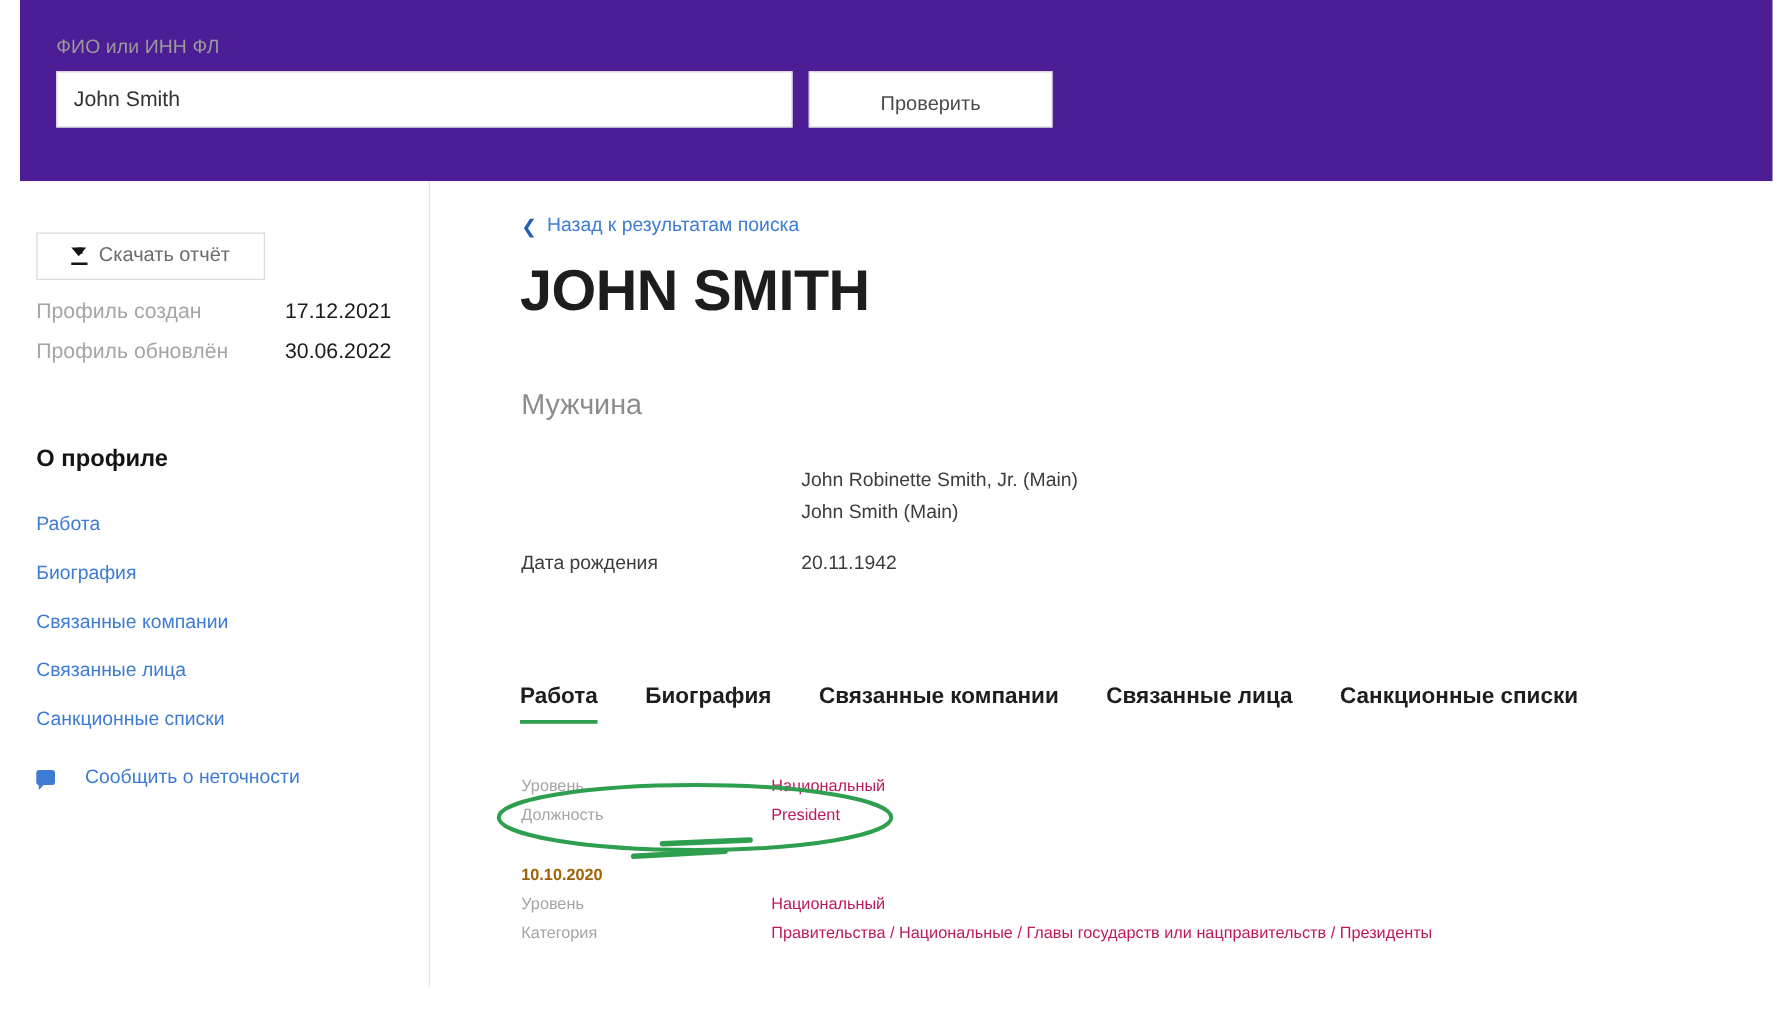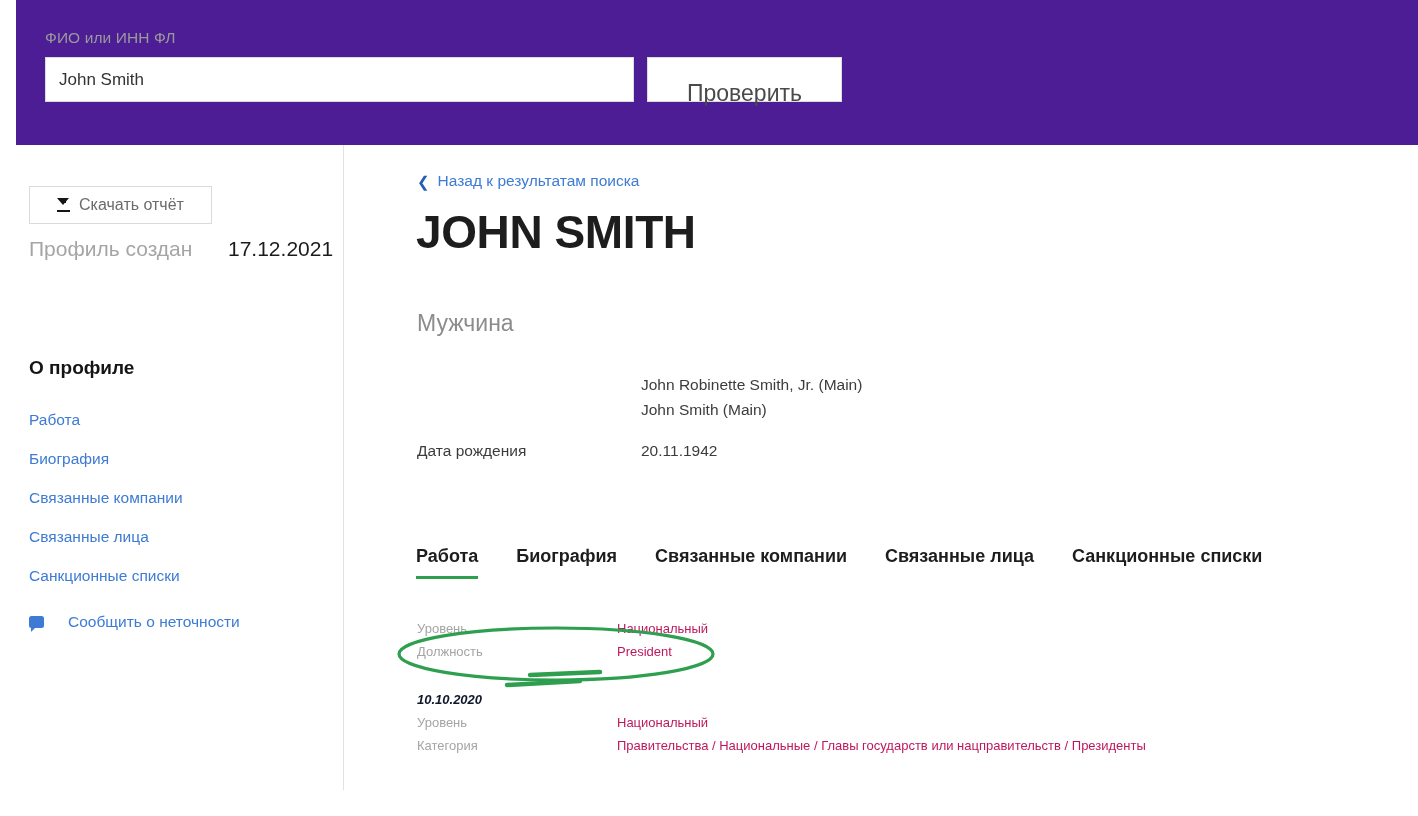--- a/index.html
+++ b/index.html
@@ -46,26 +46,26 @@
     outline: none;
   }
   .search-input::placeholder { color: #b4b4b4; }
   .check-button {
     position: absolute;
     left: 631px; top: 57px;
     width: 195px; height: 45px;
     background: #ffffff;
     border: 1px solid #dcdcdc;
     font-family: inherit;
-    font-size: 23px;
+    font-size: 16px;
     color: #4a4a4a;
     cursor: pointer;
     line-height: 43px;
     text-align: center;
-    padding: 14px;
+    padding: 4px;
   }
 
   
   .content-wrap {
     position: absolute;
     left: 0; top: 145px;
     width: 1418px;
     height: 671px;
     background: #ffffff;
   }
@@ -126,21 +126,21 @@
     position: absolute;
     left: 4.5px; top: 0;
     width: 4px; height: 5px;
     background: #151515;
   }
 
   .meta-row {
     position: absolute;
     left: 29px;
     width: 290px;
-    font-size: 21px;
+    font-size: 17px;
     line-height: 18px;
   }
   .meta-row .k { color: #a5a5a5; }
   .meta-row .v {
     position: absolute;
     left: 199px; top: 0;
     color: #1b1b1b;
   }
   .meta-created  { top: 95px; }
   .meta-updated  { top: 127px; }
@@ -297,23 +297,22 @@
     width: 960px;
     font-size: 13px;
     line-height: 23px;
   }
   .job-row { position: relative; height: 23px; }
   .job-row .jk { position: absolute; left: 0; top: 0; color: #a5a5a5; }
   .job-row .jv { position: absolute; left: 200px; top: 0; color: #be185d; white-space: nowrap; }
   .job-date {
     margin-top: 25px;
     font-weight: bold;
-    color: #0f172a;
+    color: #a16207;
     height: 23px;
-    font-style: italic;
   }
 
   
   .annotation {
     position: absolute;
     left: 395px; top: 625px;
     width: 340px;
     height: 70px;
     pointer-events: none;
   }
@@ -335,20 +334,24 @@
     <button class="download-button">
       <span class="download-icon">
           <span class="stem"></span>
         </span>
       <span>Скачать отчёт</span>
     </button>
 
     <div class="meta-row meta-created">
       <span class="k">Профиль создан</span>
       <span class="v">17.12.2021</span>
+    </div>
+    <div class="meta-row meta-updated">
+      <span class="k">Профиль обновлён</span>
+      <span class="v">30.06.2022</span>
     </div>
 
     <div class="about-title">О профиле</div>
 
     <a class="nav-link nav-0">Работа</a>
     <a class="nav-link nav-1">Биография</a>
     <a class="nav-link nav-2">Связанные компании</a>
     <a class="nav-link nav-3">Связанные лица</a>
     <a class="nav-link nav-4">Санкционные списки</a>
 

